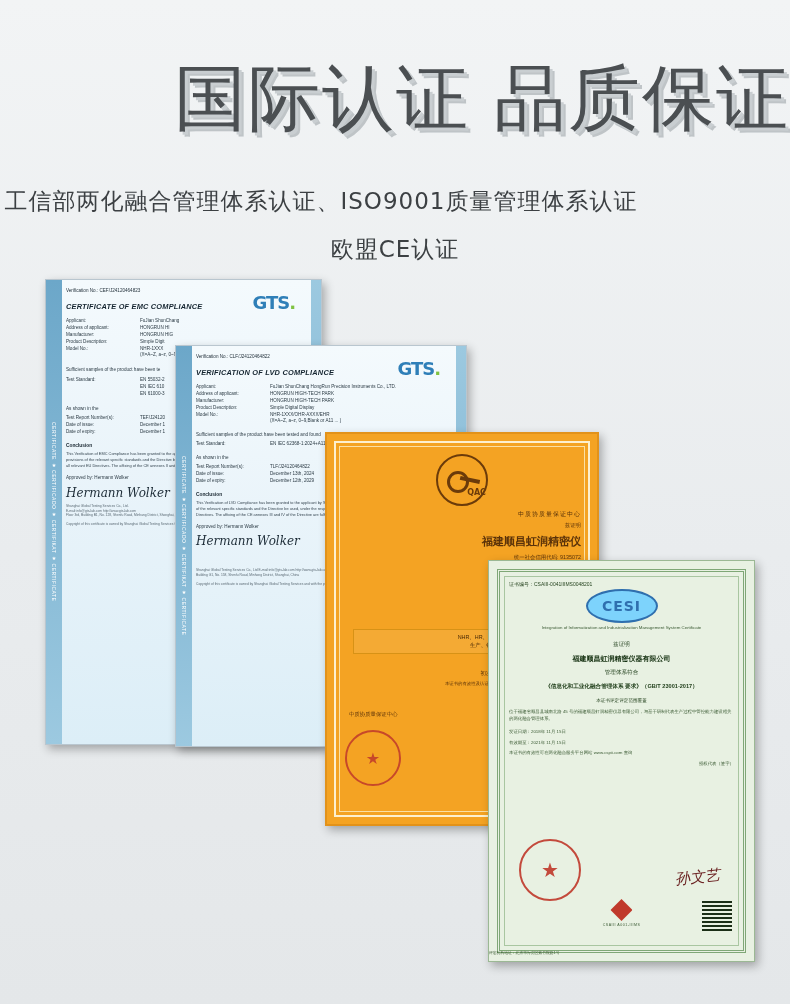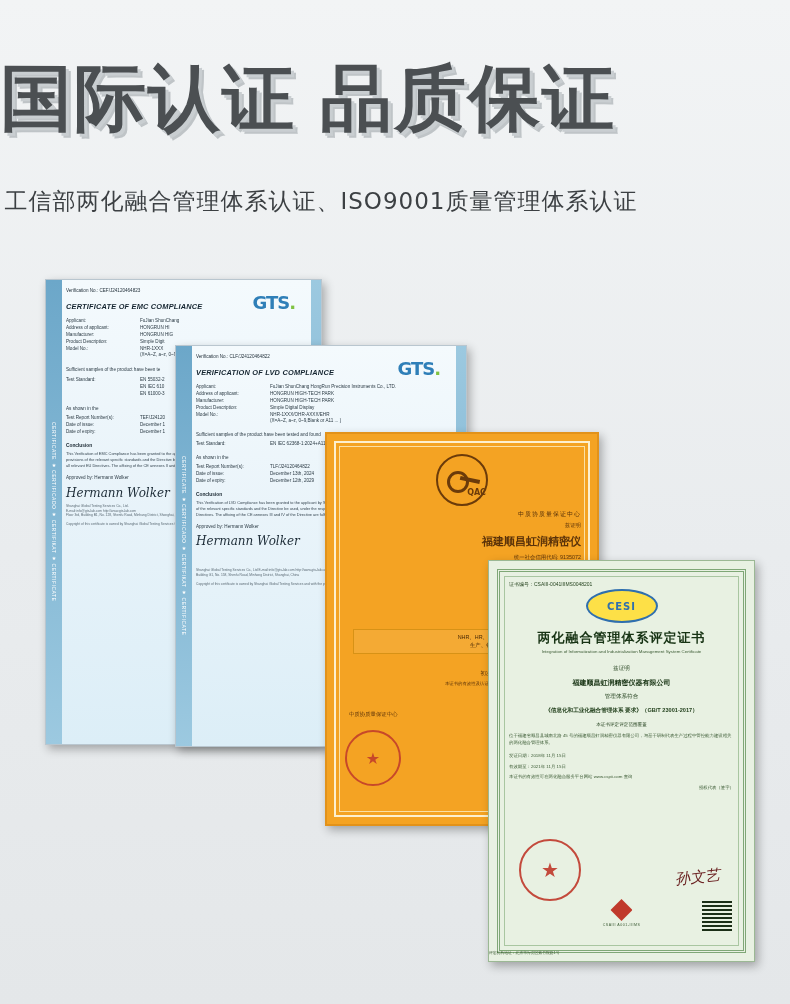--- a/index.html
+++ b/index.html
@@ -10,23 +10,23 @@
     position:relative;
     overflow:hidden;
   }
   .page{
     position:absolute;inset:0;
     background:linear-gradient(180deg,#f2f4f5 0%,#e9ecee 55%,#e4e7e9 100%);
   }
   
   .headline{
     position:absolute;top:62px;left:0;width:790px;
-    text-align:left;
+    text-align:right;
     font-size:72px;
-    font-weight:bold;
+    font-weight:normal;
     letter-spacing:2px;
     line-height:1;
     color:#4b4f52;
     text-shadow:3px 3px 0 #c9ced1, 5px 5px 0 #bfc4c7;
     font-family:"DejaVu Sans","Liberation Sans",sans-serif;
   }
   .headline .gap{display:inline-block;width:24px;}
   .sub1{
     position:absolute;top:186px;left:0;width:642px;
     text-align:center;font-size:23px;color:#3c4043;letter-spacing:1px;
@@ -113,21 +113,21 @@
        line-height:22px;letter-spacing:1px;}
 
   
   .cesi{background:#e8f1e2;border:1px solid #9bb894;}
   .cesi .gframe{position:absolute;inset:8px;border:3px double #7fa776;}
   .cesi .gframe2{position:absolute;inset:15px;border:1px solid #a9c6a1;}
   .cesi .content{position:absolute;inset:20px;text-align:center;color:#1f3a1a;}
   .cesi-no{font-size:5px;text-align:left;color:#24421d;}
   .cesi-logo{margin:2px auto 0 auto;width:68px;height:30px;border:2px solid #2f6fae;
              border-radius:50%/50%;display:flex;align-items:center;justify-content:center;
-             color:#2f6fae;font-weight:bold;font-size:10px;letter-spacing:1px;background:#fde047;
+             color:#2f6fae;font-weight:bold;font-size:14px;letter-spacing:1px;background:#7dd3fc;
              font-family:"DejaVu Sans","Liberation Sans",sans-serif;}
   .cesi-title{font-size:13px;font-weight:bold;color:#173314;letter-spacing:1px;margin-top:6px;
               font-family:"DejaVu Sans","Liberation Sans",sans-serif;}
   .cesi-en{font-size:4.4px;color:#3a5a33;margin-top:2px;}
   .cesi-line{font-size:5.6px;color:#22401c;line-height:1.75;margin-top:4px;}
   .cesi-strong{font-size:7px;font-weight:bold;color:#143010;margin-top:4px;}
   .cesi-small{font-size:4.4px;color:#3a5a33;line-height:1.6;margin-top:3px;text-align:left;}
   .cesi-seal{position:absolute;left:30px;bottom:60px;width:58px;height:58px;border-radius:50%;
              border:2.5px solid #c0392b;opacity:.9;}
   .cesi-seal:after{content:"★";position:absolute;left:50%;top:50%;transform:translate(-50%,-50%);
@@ -145,20 +145,21 @@
 </style>
 </head>
 <body>
 
 <div class="page">
 
   <div class="headline">
     <span>国际认证</span><span class="gap"></span><span>品质保证</span>
   </div>
   <div class="sub1">工信部两化融合管理体系认证、ISO9001质量管理体系认证</div>
+  <div class="sub2">欧盟CE认证</div>
 
   <div class="cert gts" style="left:45px;top:279px;width:275px;height:464px;">
     <div class="inner"></div>
     <div class="sideband">CERTIFICATE ★ CERTIFICADO ★ CERTIFIKAT ★ CERTIFICATE</div>
     <div class="rightband"></div>
     <div class="body">
       <div class="gtslogo"><span>GTS</span><span class="dot">.</span></div>
       <div class="vno">
         <span>Verification No.:</span>
         <span>CEF/J24120464823</span>
@@ -341,21 +342,20 @@
   </div>
 
   <div class="cert cesi" style="left:488px;top:560px;width:265px;height:400px;">
     <div class="gframe"></div>
     <div class="gframe2"></div>
     <div class="content">
       <div class="cesi-no">
         <span>证书编号：</span><span>CSAIII-0041IIIMS0048201</span>
       </div>
       <div class="cesi-logo">CESI</div>
-      <div class="cesi-title">两化融合管理体系评定证书</div>
       <div class="cesi-en">Integration of Informatization and Industrialization Management System Certificate</div>
       <div class="cesi-line" style="margin-top:10px;">兹证明</div>
       <div class="cesi-strong">福建顺昌虹润精密仪器有限公司</div>
       <div class="cesi-line">管理体系符合</div>
       <div class="cesi-line" style="font-weight:bold;">《信息化和工业化融合管理体系 要求》（GB/T 23001-2017）</div>
       <div class="cesi-line" style="margin-top:6px;font-size:4.6px;">本证书评定评定范围覆盖</div>
       <div class="cesi-small">位于福建省顺昌县城南北路 45 号的福建顺昌虹润精密仪器有限公司，与基于研制代表生产过程中管控能力建设相关的两化融合管理体系。</div>
       <div class="cesi-small" style="margin-top:6px;">
         <span>发证日期：</span><span>2018年 11月 15日</span>
       </div>

